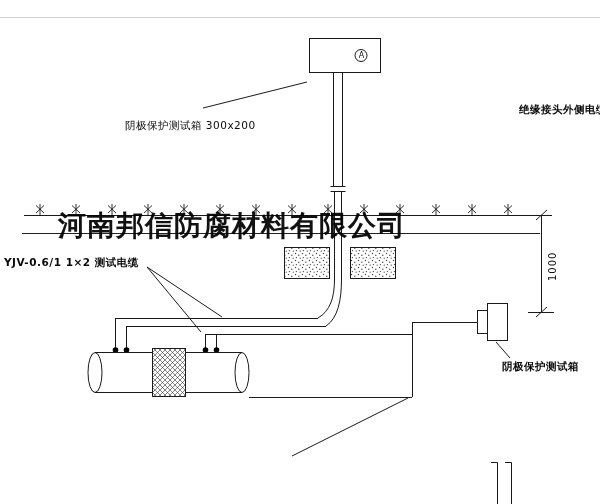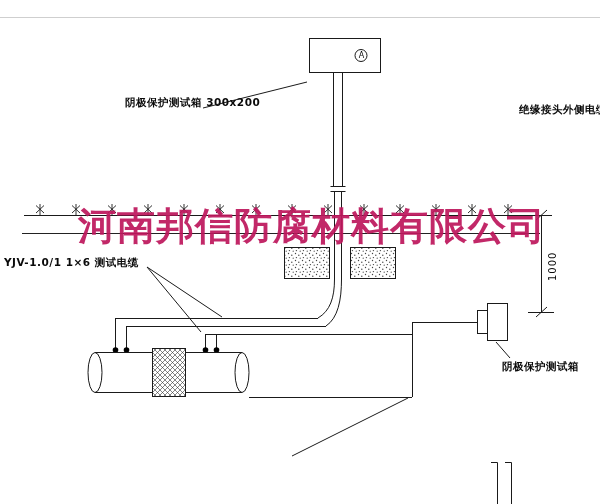--- a/index.html
+++ b/index.html
@@ -13,46 +13,45 @@
   }
   .sheet svg{position:absolute;left:0;top:0;}
   .lbl{
     position:absolute;
     font-size:10.5px;
     line-height:12px;
     white-space:nowrap;
     color:#0a0a0a;
     letter-spacing:0.5px;
   }
-  .lbl-test-box{left:84px;top:96px;font-weight:700;padding-left:41px;}
+  .lbl-test-box{left:84px;top:119px;font-weight:400;padding-left:41px;}
   .lbl-outer-cable{left:519px;top:103px;font-weight:600;width:81px;overflow:hidden;}
   .lbl-test-cable{left:4px;top:256px;font-weight:600;}
   .lbl-protector{left:502px;top:360px;font-weight:600;}
   .lbl-protector-cable{left:62px;top:456px;font-weight:600;}
   .lbl-dim{
     left:547px;top:281px;
     transform:rotate(-90deg);
     transform-origin:0 0;
     font-size:10px;font-weight:400;letter-spacing:1px;
   }
   .lbl-ammeter{
     left:357px;top:51px;width:9px;
     font-size:8px;line-height:9px;text-align:center;letter-spacing:0;
   }
   .watermark{
     position:absolute;
     left:58px;top:205px;
     font-family:"DejaVu Serif","Liberation Serif",serif;
-    font-size:38px;line-height:42px;
+    font-size:28px;line-height:42px;
     font-weight:600;
     letter-spacing:1px;
-    color:#be185d;
+    color:#000000;
     opacity:0.93;
     white-space:nowrap;
-    margin-left:20px;
   }
 </style>
 </head>
 <body>
 
 <div class="sheet">
 
   <svg width="600" height="504" viewBox="0 0 600 504" fill="none" stroke="#1a1a1a" stroke-width="1">
 
     <defs>
@@ -153,18 +152,18 @@
       <path d="M528,312.5 H554"></path>
     </g>
 
     <path d="M491,462.5 H497.5 V504 M505,462.5 H511.5 V504"></path>
   </svg>
 
   <div class="watermark">河南邦信防腐材料有限公司</div>
 
   <div class="lbl lbl-test-box">阴极保护测试箱 300x200</div>
   <div class="lbl lbl-outer-cable">绝缘接头外侧电缆</div>
-  <div class="lbl lbl-test-cable">YJV-1.0/1  1×6   测试电缆</div>
+  <div class="lbl lbl-test-cable">YJV-0.6/1  1×2   测试电缆</div>
   <div class="lbl lbl-protector">阴极保护测试箱</div>
   <div class="lbl lbl-dim">1000</div>
   <div class="lbl lbl-ammeter">A</div>
 
 </div>
 
 </body></html>

